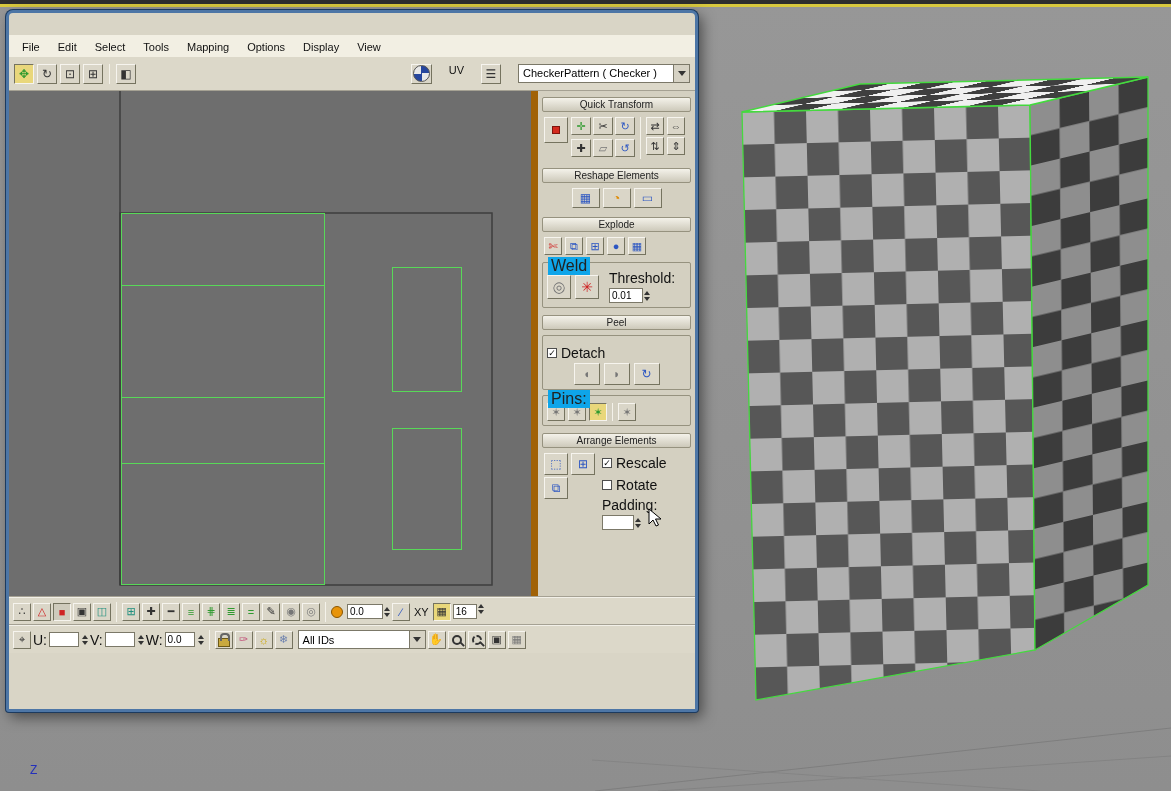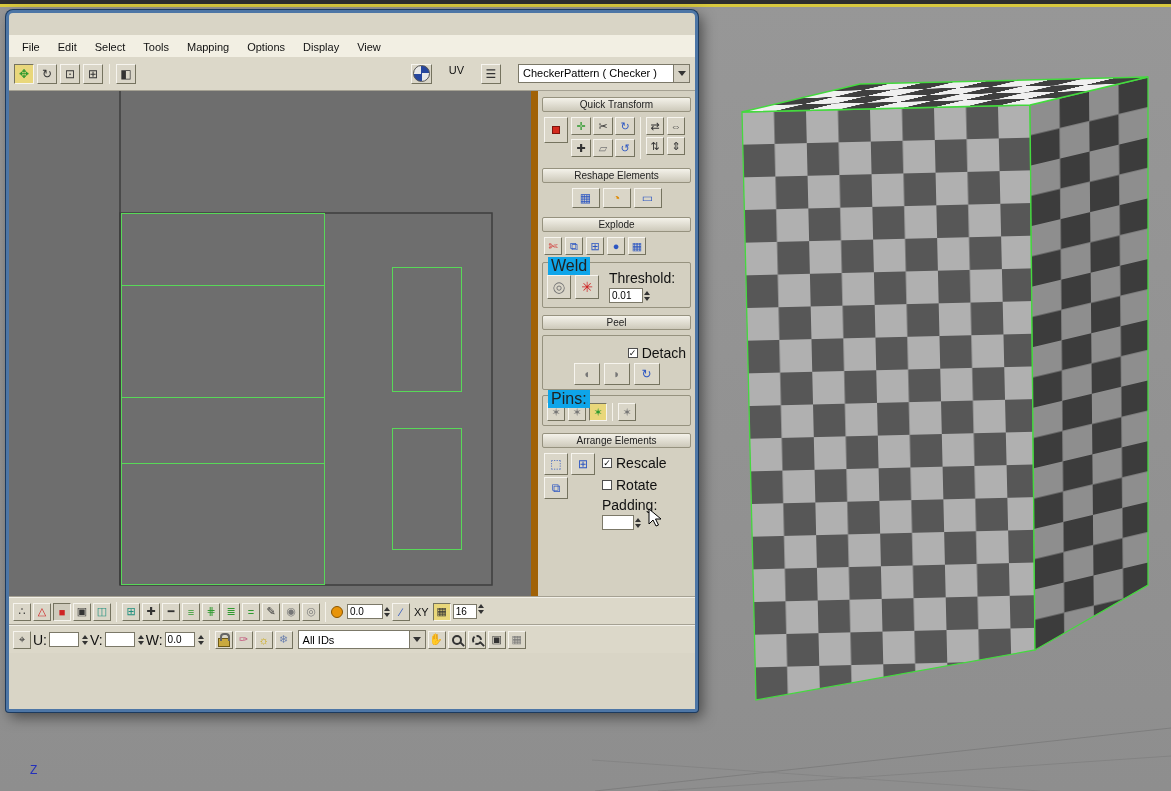--- a/index.html
+++ b/index.html
@@ -316,21 +316,21 @@
                       </div>
                   </div>
                 </div>
               </div>
             </div>
           </div>
 
           <div class="roll">
             <div class="roll-h">Peel</div>
             <div class="grp">
-              <div class="cbrow" style="justify-content:flex-end;">
+              <div class="cbrow" style="justify-content:flex-start;">
                 <span class="cb" data-checked="true"></span>
                 <span class="lbl">Detach</span>
               </div>
               <div style="display:flex;justify-content:center;gap:4px;">
                 <div class="ib" style="min-width:26px;height:22px;">
                     <span class="c-gray">◖</span>
                   </div>
                 <div class="ib" style="min-width:26px;height:22px;">
                     <span class="c-gray">◗</span>
                   </div>

